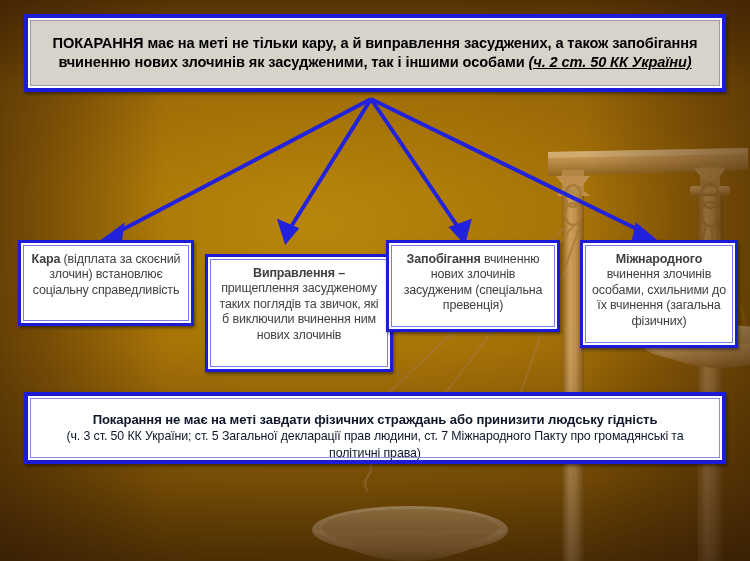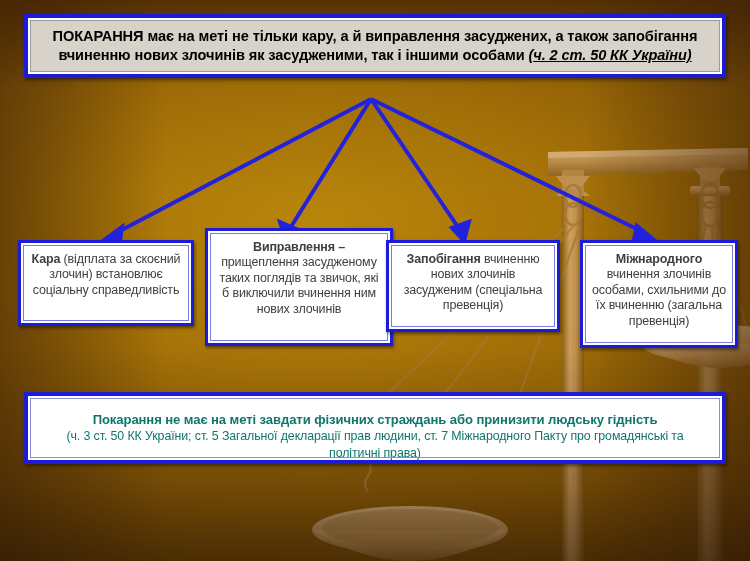--- a/index.html
+++ b/index.html
@@ -63,21 +63,21 @@
     align-items: center;
     justify-content: center;
     padding: 5px 8px;
   }
 
   
   #top-panel {
     left: 24px;
     top: 14px;
     width: 702px;
-    height: 64px;
+    height: 78px;
     border-width: 4px;
     background: #d7d3cb;
   }
   #top-panel .panel-inner {
     background: #d7d3cb;
     outline-color: #9b9b9b;
     padding: 2px 12px;
   }
   .top-text {
     text-align: center;
@@ -104,41 +104,41 @@
     width: 100%;
     text-align: center;
     font-size: 12.5px;
     line-height: 1.23;
     color: #404040;
     letter-spacing: -0.15px;
   }
   .card-text b { font-weight: bold; }
 
   #card-1 { left: 18px;  top: 240px; width: 176px; height: 86px; }
-  #card-2 { left: 205px; top: 228px; width: 188px; height: 118px; }
+  #card-2 { left: 205px; top: 254px; width: 188px; height: 118px; }
   #card-3 { left: 386px; top: 240px; width: 174px; height: 92px; }
   #card-4 { left: 580px; top: 240px; width: 158px; height: 108px; }
 
   
   #bottom-panel {
     left: 24px;
     top: 392px;
     width: 702px;
     height: 72px;
     border-width: 4px;
   }
   #bottom-panel .panel-inner {
     outline-color: #8a8ae0;
     padding: 3px 10px;
   }
   .bottom-text {
     text-align: center;
     font-size: 12.4px;
     line-height: 1.3;
-    color: #0f766e;
+    color: #0f172a;
     letter-spacing: -0.1px;
     margin-top: 16px;
   }
   .bottom-text .lead {
     font-weight: bold;
     font-size: 13.1px;
   }
 
   
   #arrows {
@@ -278,21 +278,21 @@
     <div class="panel-inner">
       <div class="card-text">
         <b>Запобігання</b><span> вчиненню нових злочинів засудженим (спеціальна превенція)</span>
       </div>
     </div>
   </div>
 
   <div class="panel card" id="card-4">
     <div class="panel-inner">
       <div class="card-text">
-        <b>Міжнародного</b><span> вчинення злочинів особами, схильними до їх вчиненню (загальна превенція)</span>
+        <b>Міжнародного</b><span> вчинення злочинів особами, схильними до їх вчинення (загальна фізичних)</span>
       </div>
     </div>
   </div>
 
   <div class="panel" id="bottom-panel">
     <div class="panel-inner">
       <div class="bottom-text">
         <span class="lead">Покарання не має на меті завдати фізичних страждань або принизити людську гідність</span><br>
         <span>(ч. 3 ст. 50 КК України; ст. 5 Загальної декларації прав людини, ст. 7 Міжнародного Пакту про громадянські та політичні права)</span>
       </div>

